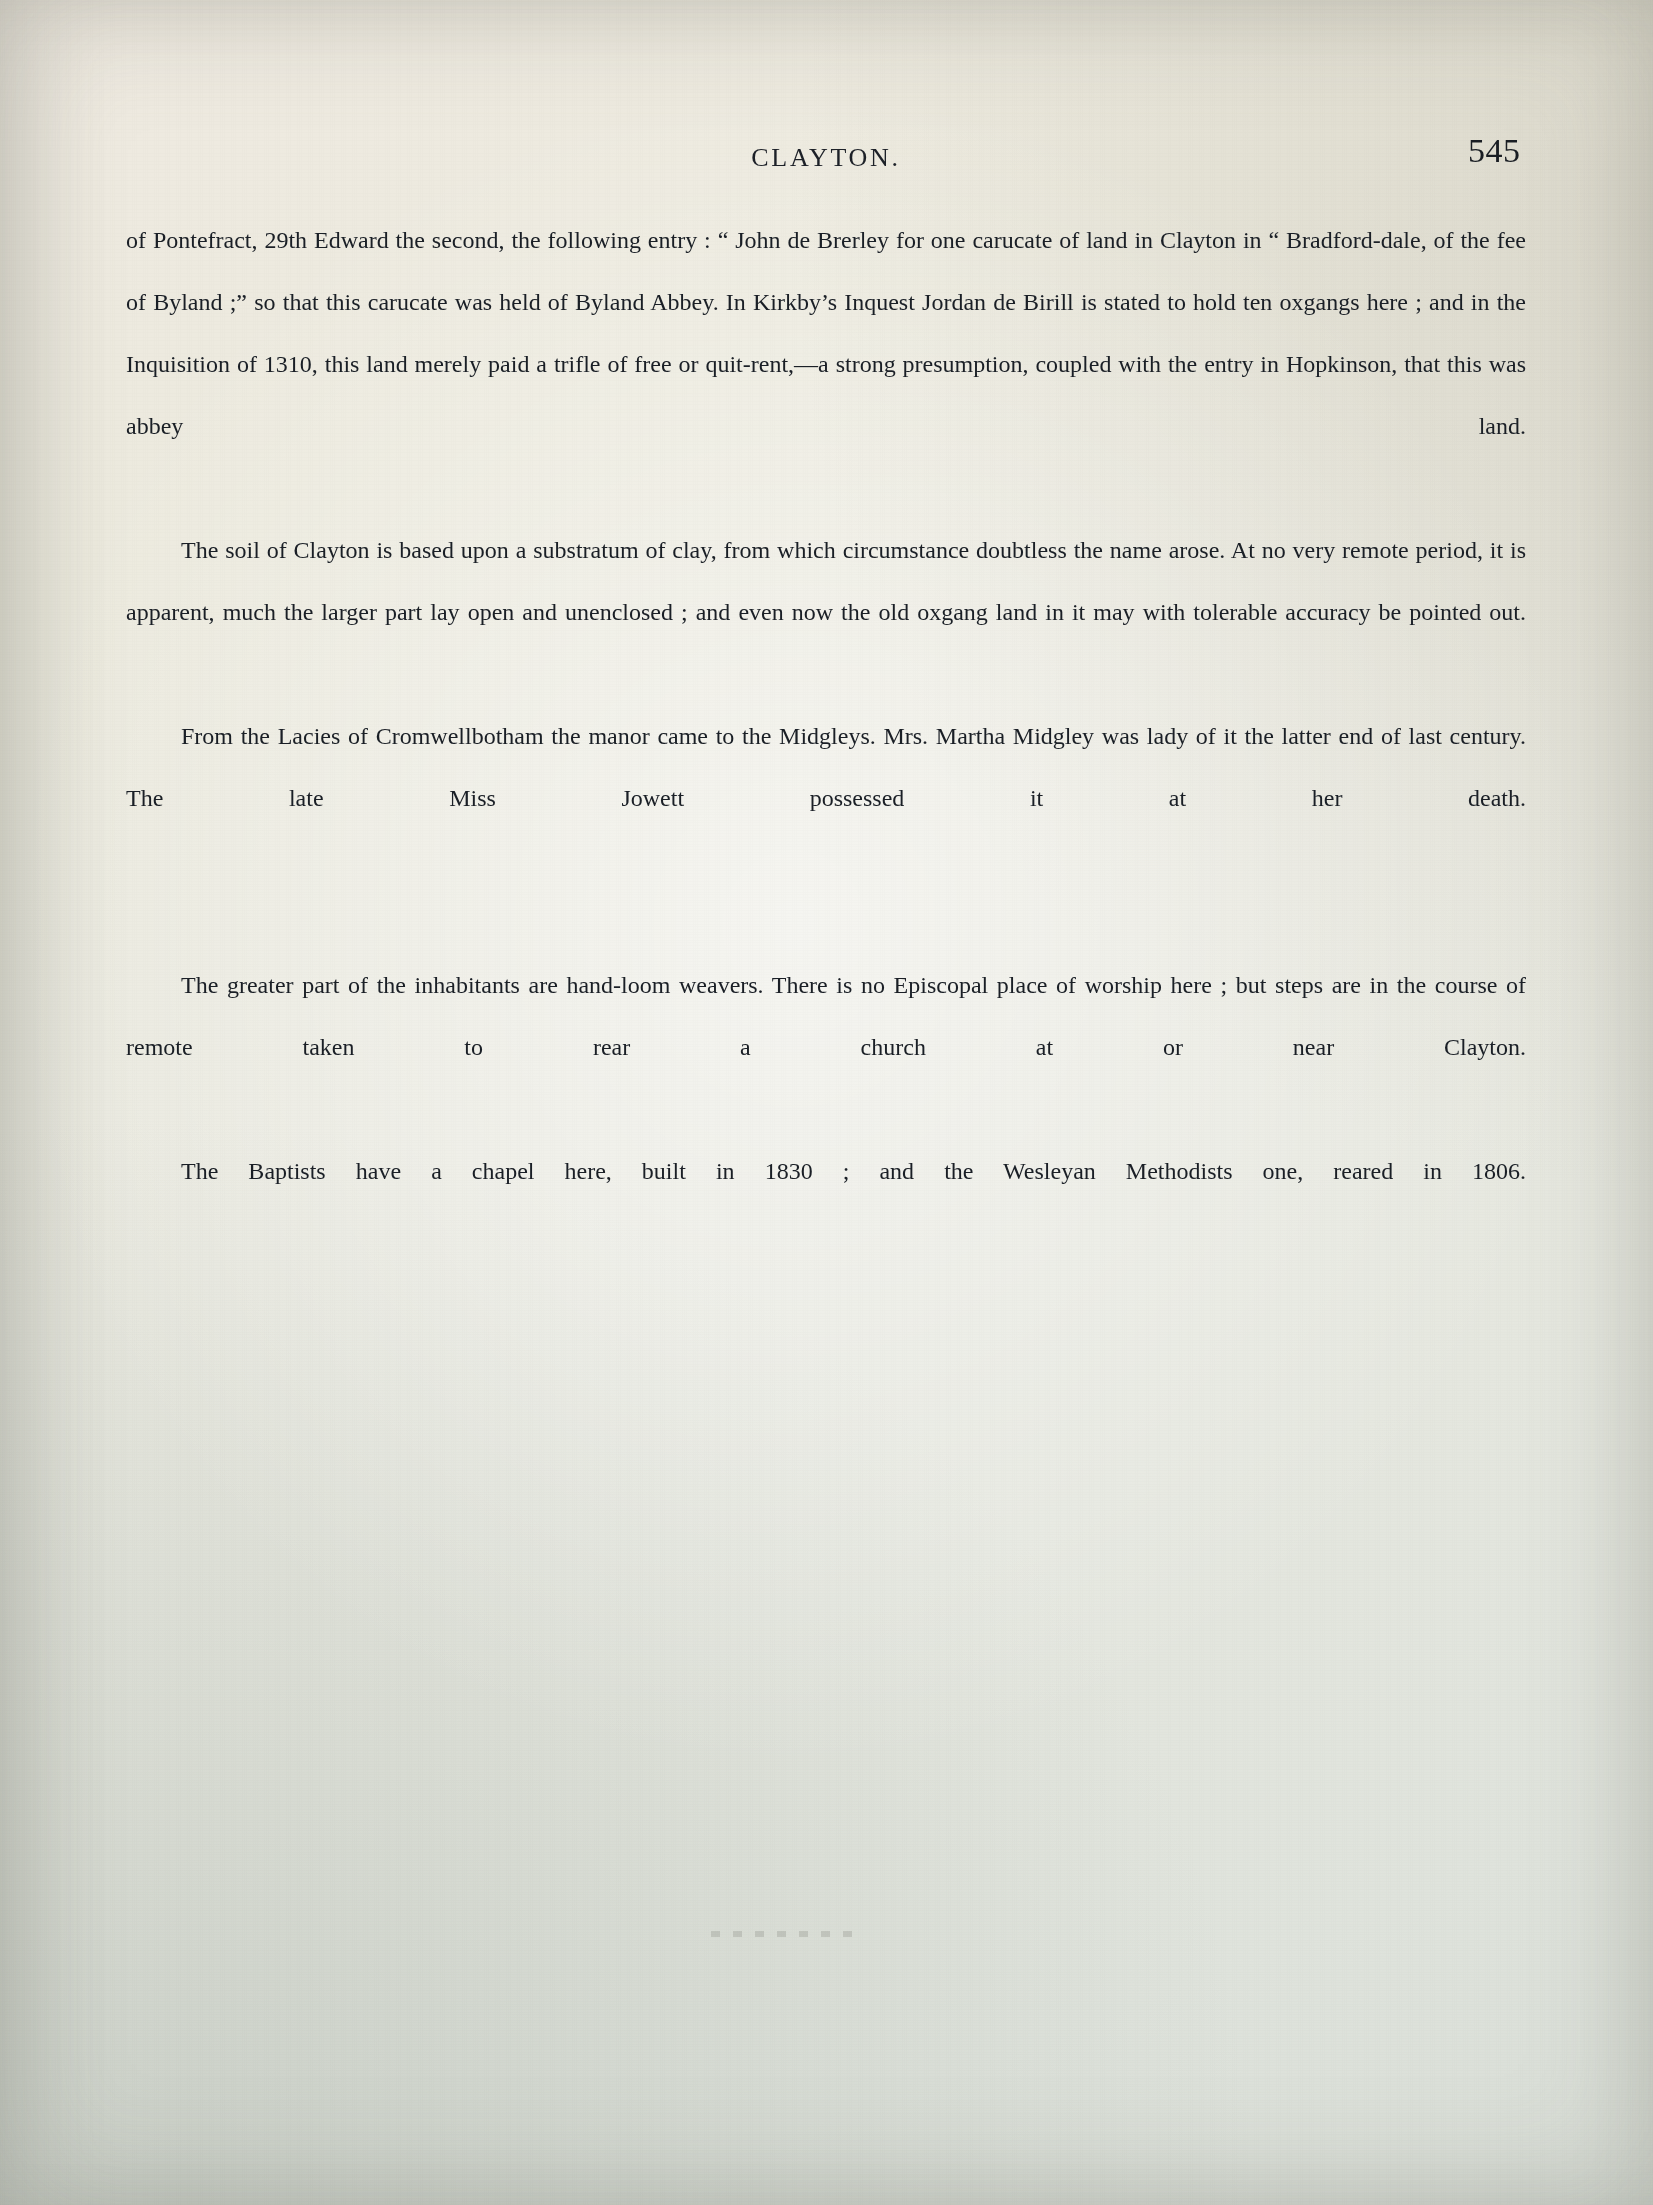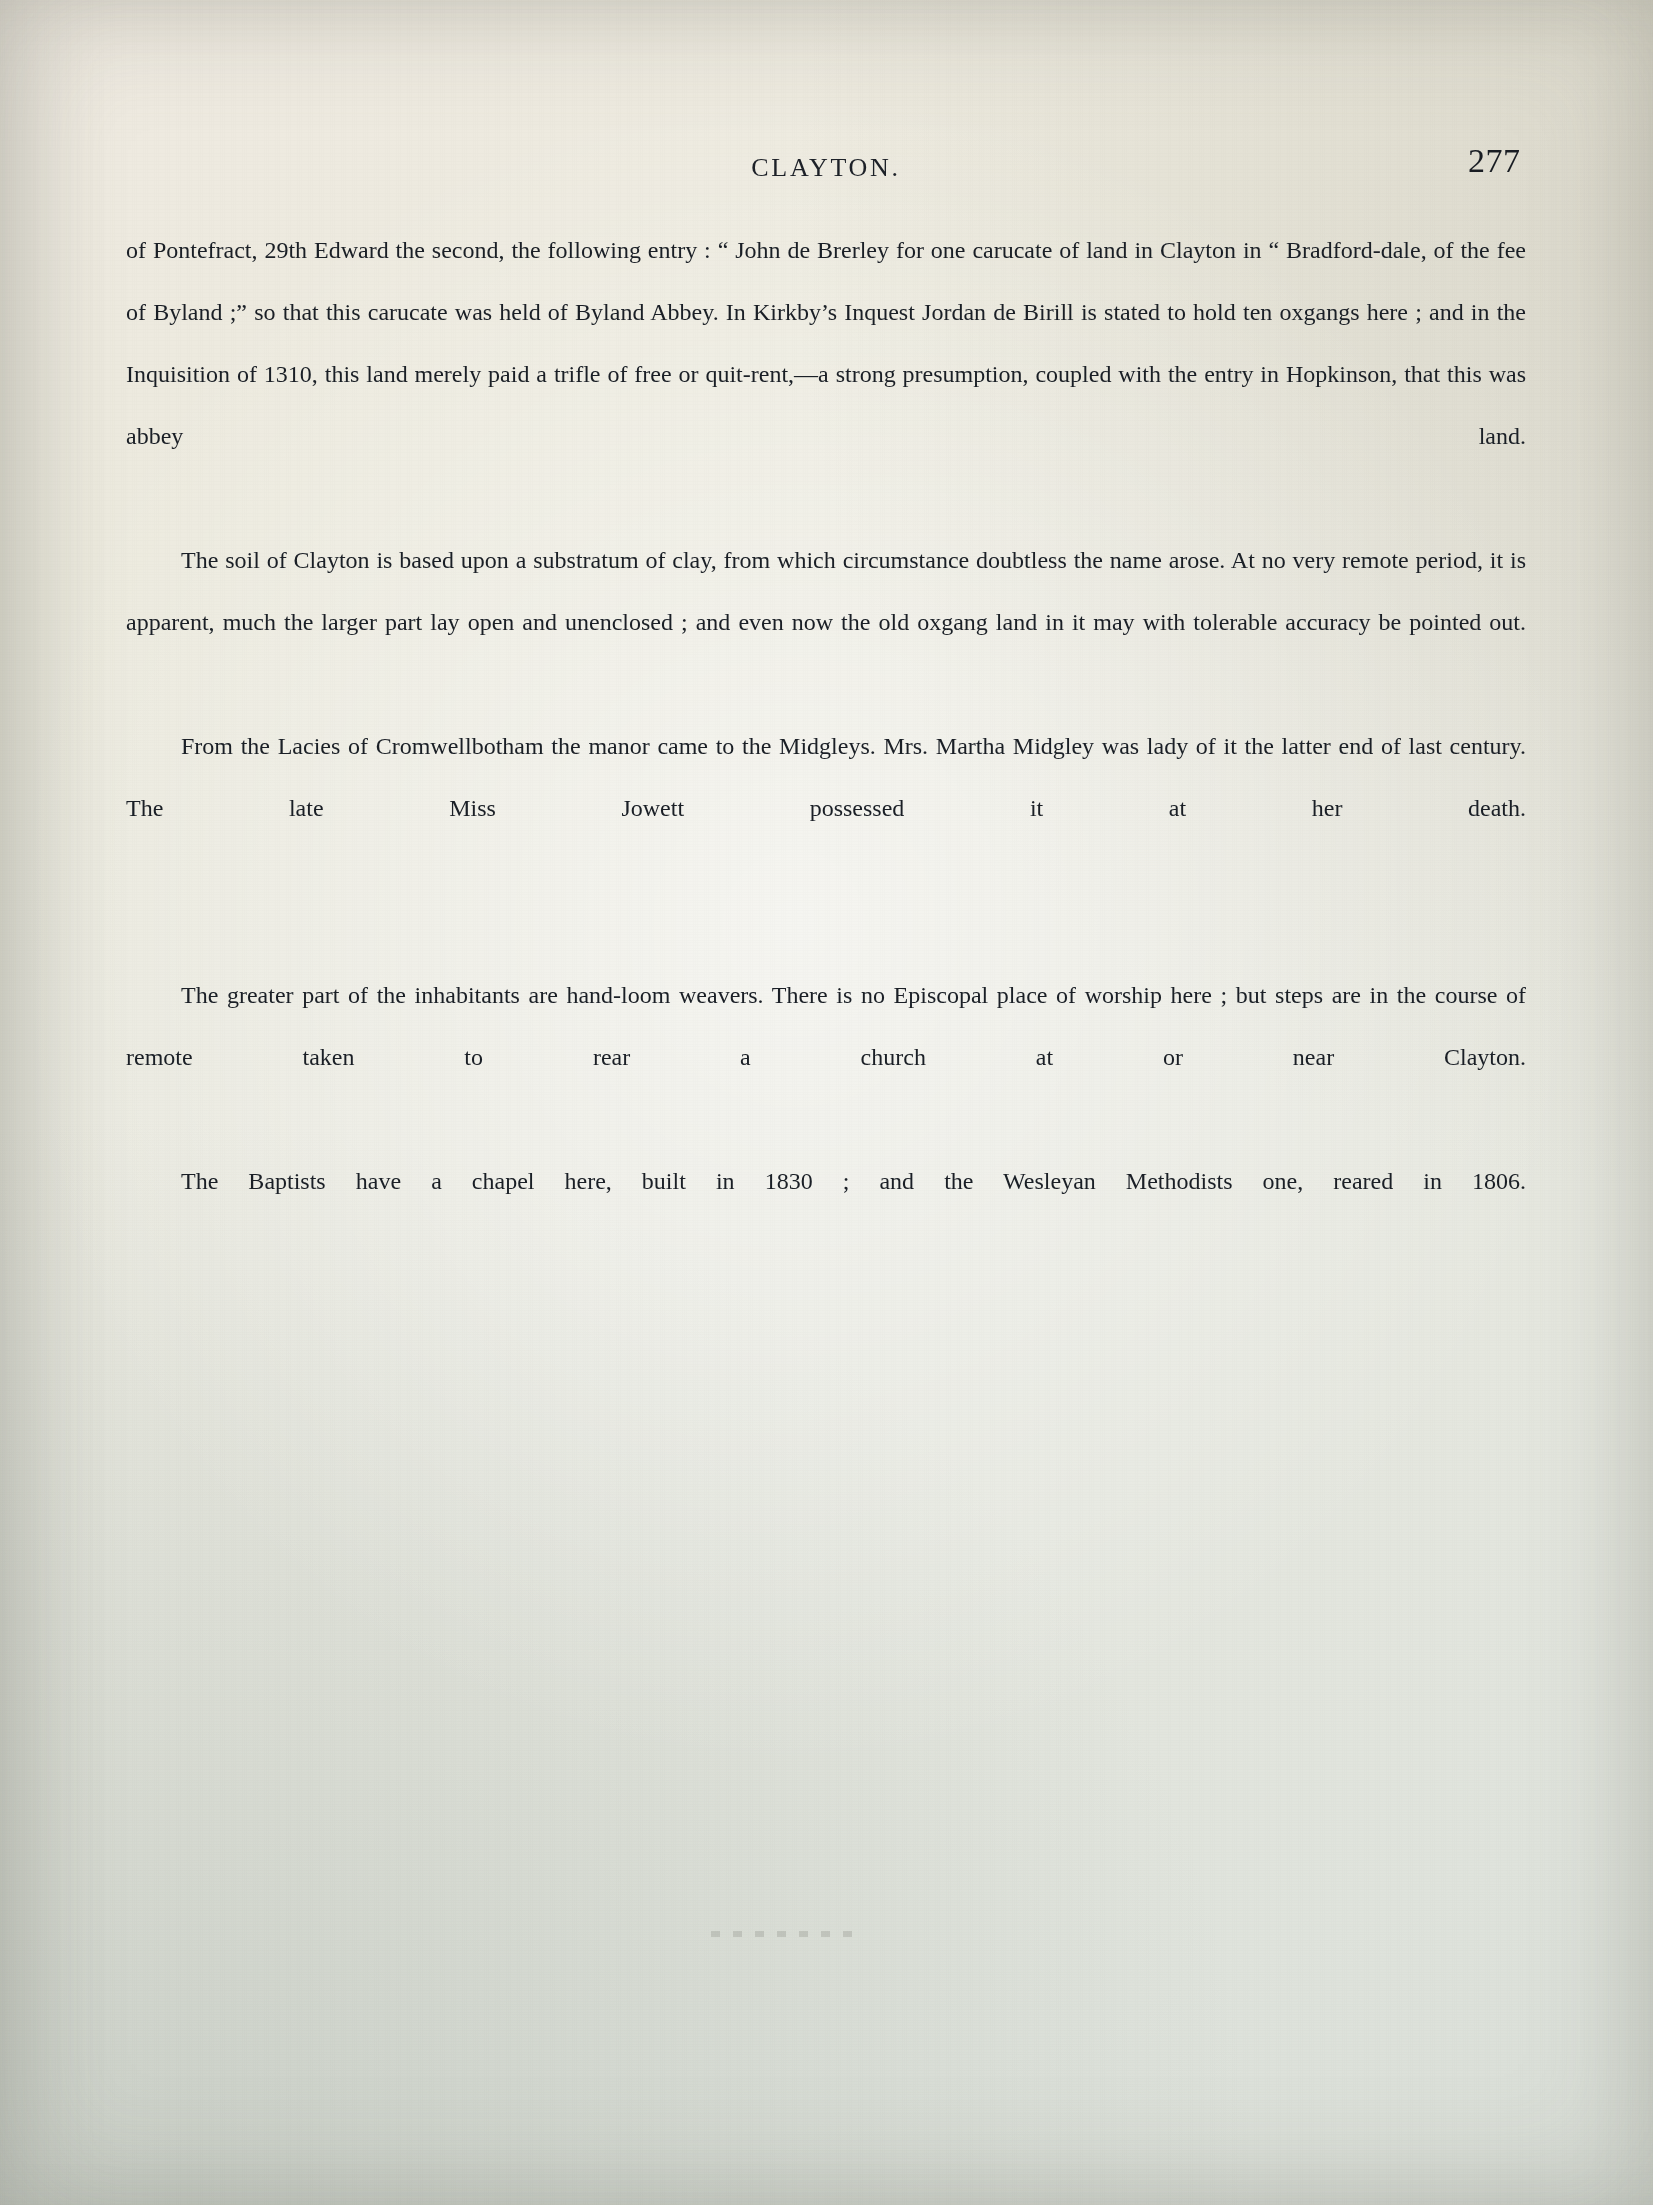--- a/index.html
+++ b/index.html
@@ -45,21 +45,21 @@
     pointer-events: none;
     box-shadow:
       inset 0 0 98px 33px rgba(120,120,110,0.18),
       inset 49px 0 88px -33px rgba(110,115,105,0.22),
       inset -33px 0 82px -38px rgba(120,118,104,0.20);
   }
 
   .content {
     position: absolute;
     left: 126px;
-    top: 98px;
+    top: 88px;
     width: 1400px;
   }
 
   
   .running-head {
     position: relative;
     height: 66px;
   }
   .head-title {
     position: absolute;
@@ -127,21 +127,21 @@
 </style>
 </head>
 <body>
 
 <div class="page">
 
   <div class="content">
 
     <div class="running-head">
       <div class="head-title">CLAYTON.</div>
-      <div class="page-number">277</div>
+      <div class="page-number">545</div>
     </div>
 
     <div class="body-text">
       <p class="no-indent para-last-short">of Pontefract, 29th Edward the second, the following entry : “ John de Brerley for one carucate of land in Clayton in “ Bradford-dale, of the fee of Byland ;” so that this carucate was held of Byland Abbey.  In Kirkby’s Inquest Jordan de Birill is stated to hold ten oxgangs here ;  and in the Inquisition of 1310, this land merely paid a trifle of free or quit-rent,—a strong presumption, coupled with the entry in Hopkinson, that this was abbey land.</p>
       <p class="para-last-short">The soil of Clayton is based upon a substratum of clay, from which circumstance doubtless the name arose.  At no very remote period, it is apparent, much the larger part lay open and unenclosed ; and even now the old oxgang land in it may with tolerable accuracy be pointed out.</p>
       <p class="para-last-short">From the Lacies of Cromwellbotham the manor came to the Midgleys.  Mrs. Martha Midgley was lady of it the latter end of last century.  The late Miss Jowett possessed it at her death.</p>
       <p class="gap-before para-last-short">The greater part of the inhabitants are hand-loom weavers. There is no Episcopal place of worship here ;  but steps are in the course of remote taken to rear a church at or near Clayton.</p>
       <p class="para-last-short">The Baptists have a chapel here, built in 1830 ; and the Wesleyan Methodists one, reared in 1806.</p>
     </div>
 

